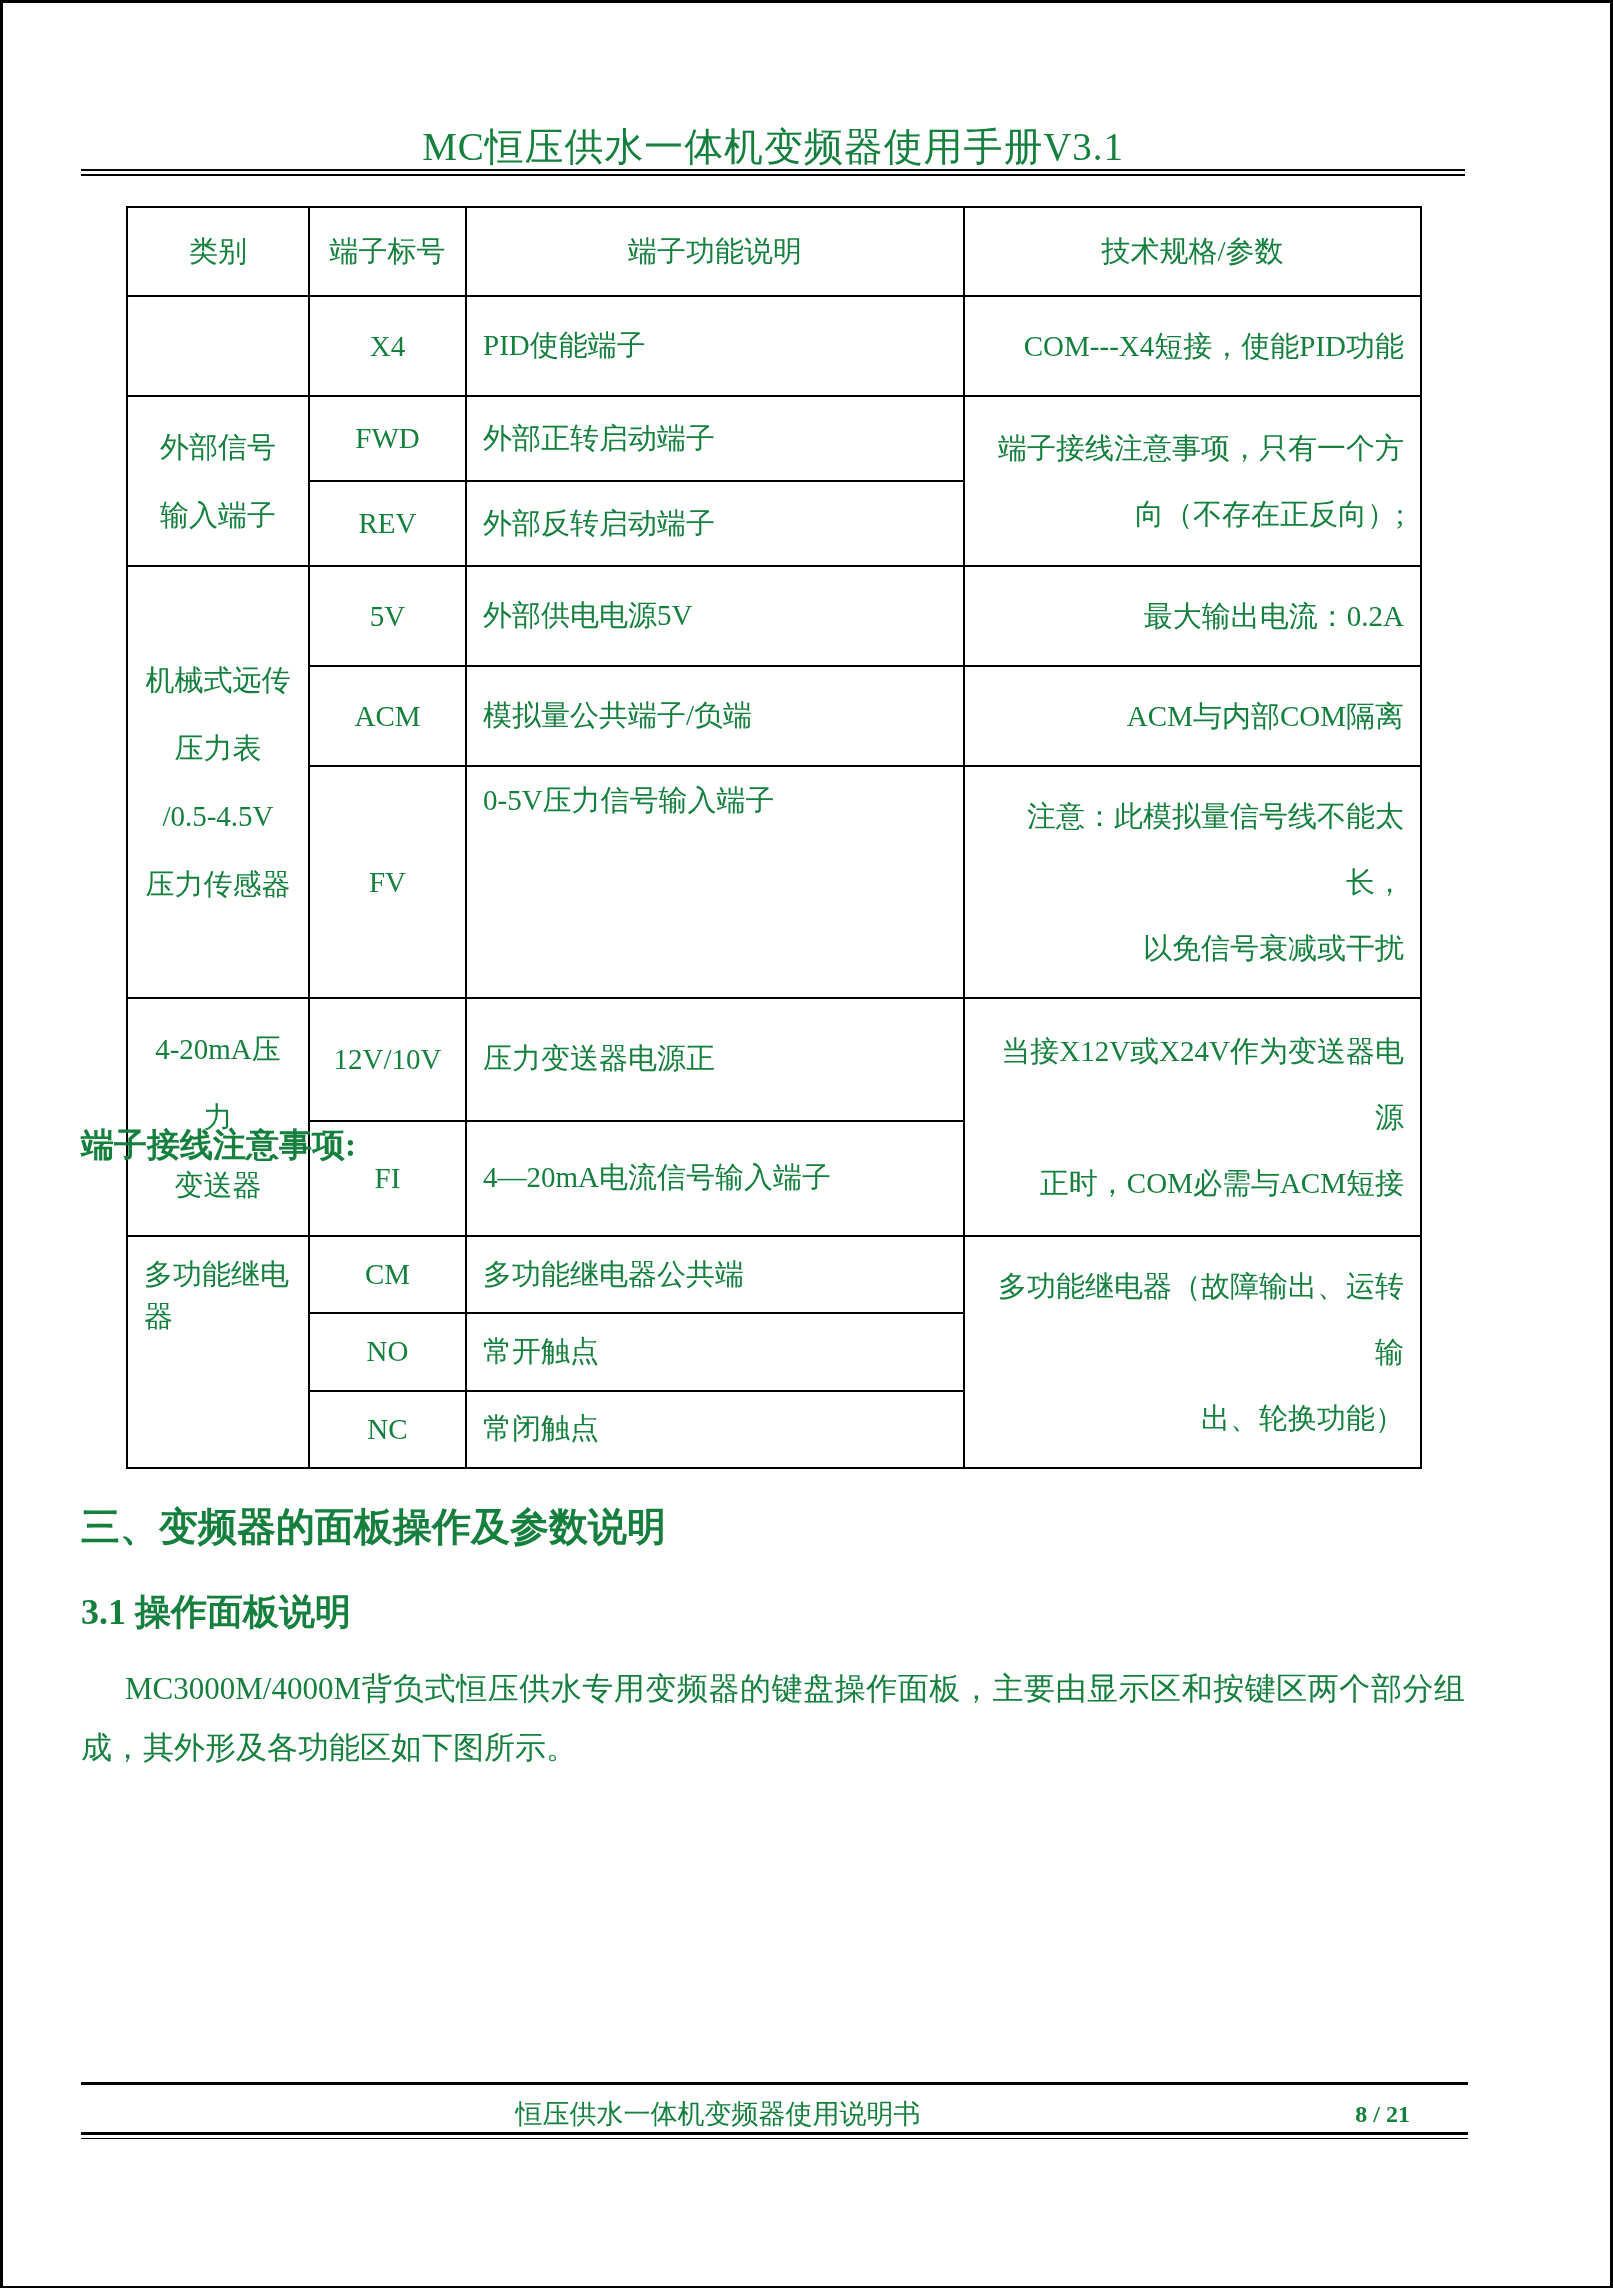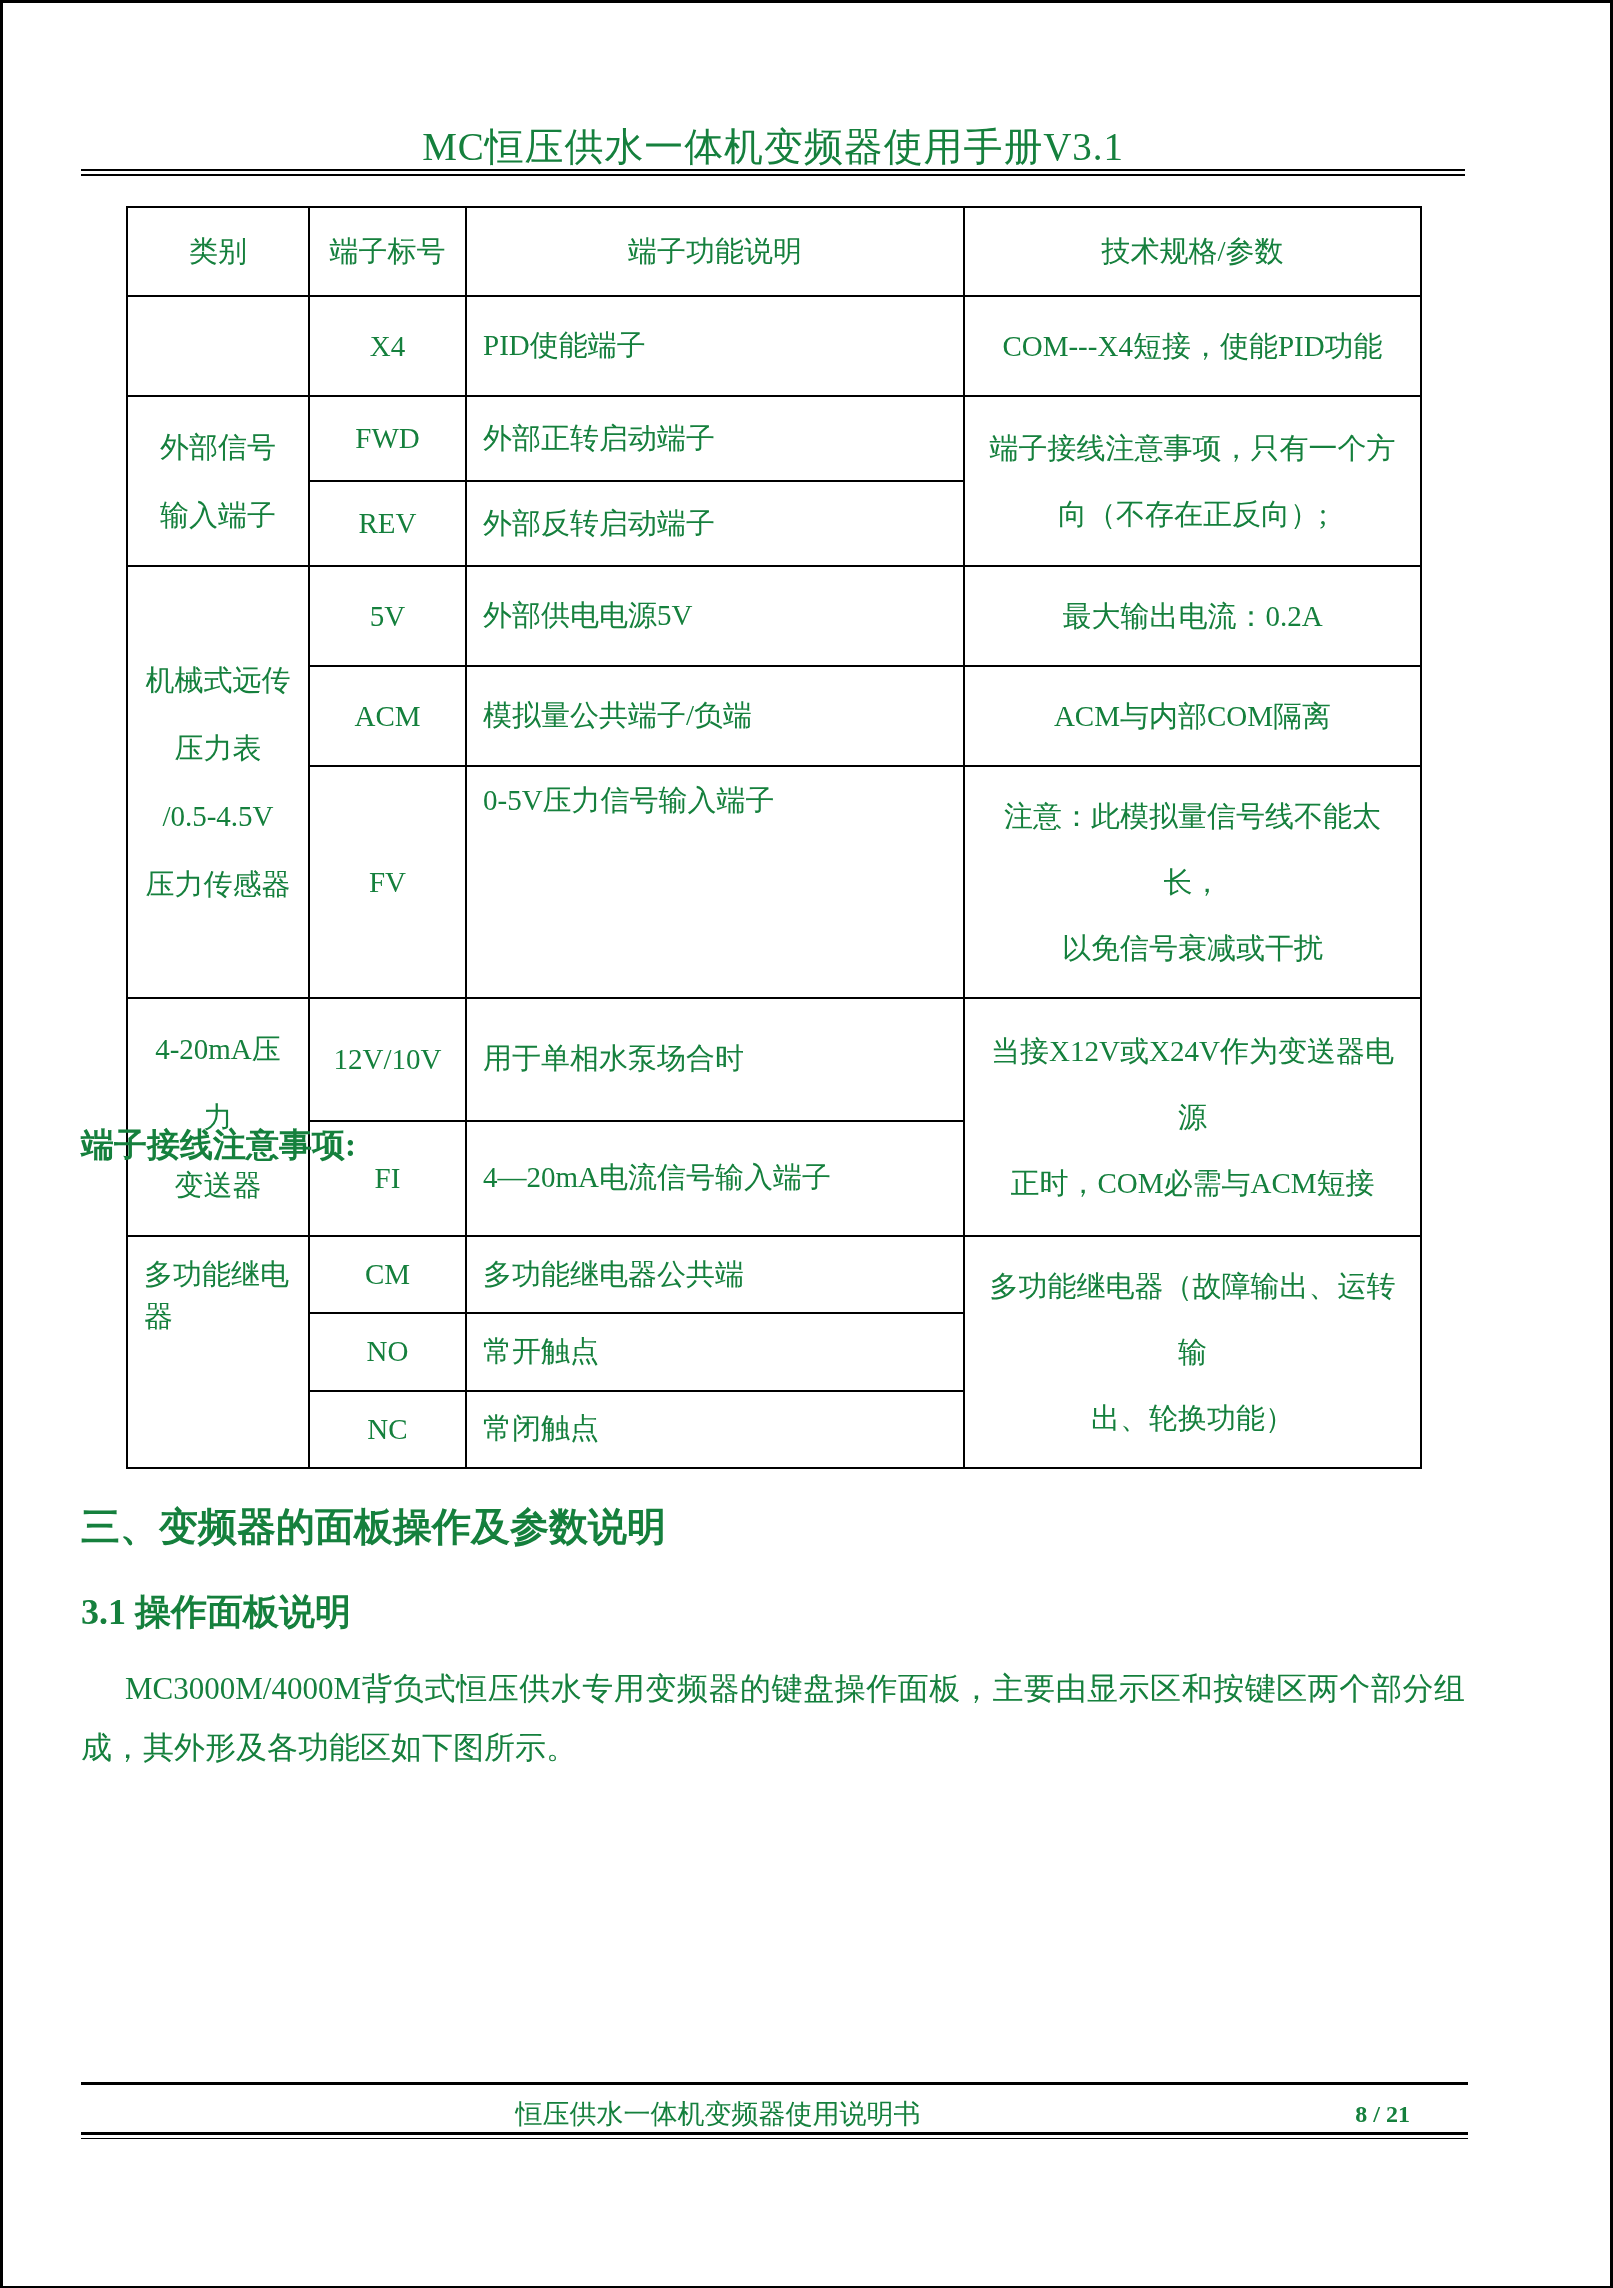--- a/index.html
+++ b/index.html
@@ -42,21 +42,21 @@
     line-height:68px;white-space:pre-line;
   }
   td.cat-top{
     text-align:left;vertical-align:top;
     padding:11px 0 0 9.2px;line-height:42px;white-space:pre-line;
   }
   td.lbl{text-align:center;vertical-align:middle;}
   td.fn{text-align:left;vertical-align:middle;padding-left:18.5px;}
   td.fn-top{vertical-align:top;padding-top:14.8px;line-height:35px;}
   td.spec{
-    text-align:center;vertical-align:middle;padding-left:16.6px;
+    text-align:right;vertical-align:middle;padding-left:16.6px;
     line-height:66px;white-space:pre-line;
   }
   
   .sec-head{
     position:absolute;left:78px;top:1121px;width:1384px;
     font-size:33px;font-weight:bold;line-height:42px;
   }
   .body-para{
     position:absolute;left:78px;width:1384px;
     font-size:31px;line-height:64px;
@@ -146,21 +146,21 @@
     <tr style="height:129px">
       <td class="lbl">FV</td>
       <td class="fn fn-top">0-5V压力信号输入端子</td>
       <td class="spec">注意：此模拟量信号线不能太长，
 以免信号衰减或干扰</td>
     </tr>
     <tr style="height:79px">
       <td class="cat" rowspan="2">4-20mA压力
 变送器</td>
       <td class="lbl">12V/10V</td>
-      <td class="fn">用于单相水泵场合时</td>
+      <td class="fn">压力变送器电源正</td>
       <td class="spec" rowspan="2">当接X12V或X24V作为变送器电源
 正时，COM必需与ACM短接</td>
     </tr>
     <tr style="height:69px">
       <td class="lbl">FI</td>
       <td class="fn">4—20mA电流信号输入端子</td>
     </tr>
     <tr style="height:64px">
       <td class="cat-top" rowspan="3">多功能继电
 器</td>

